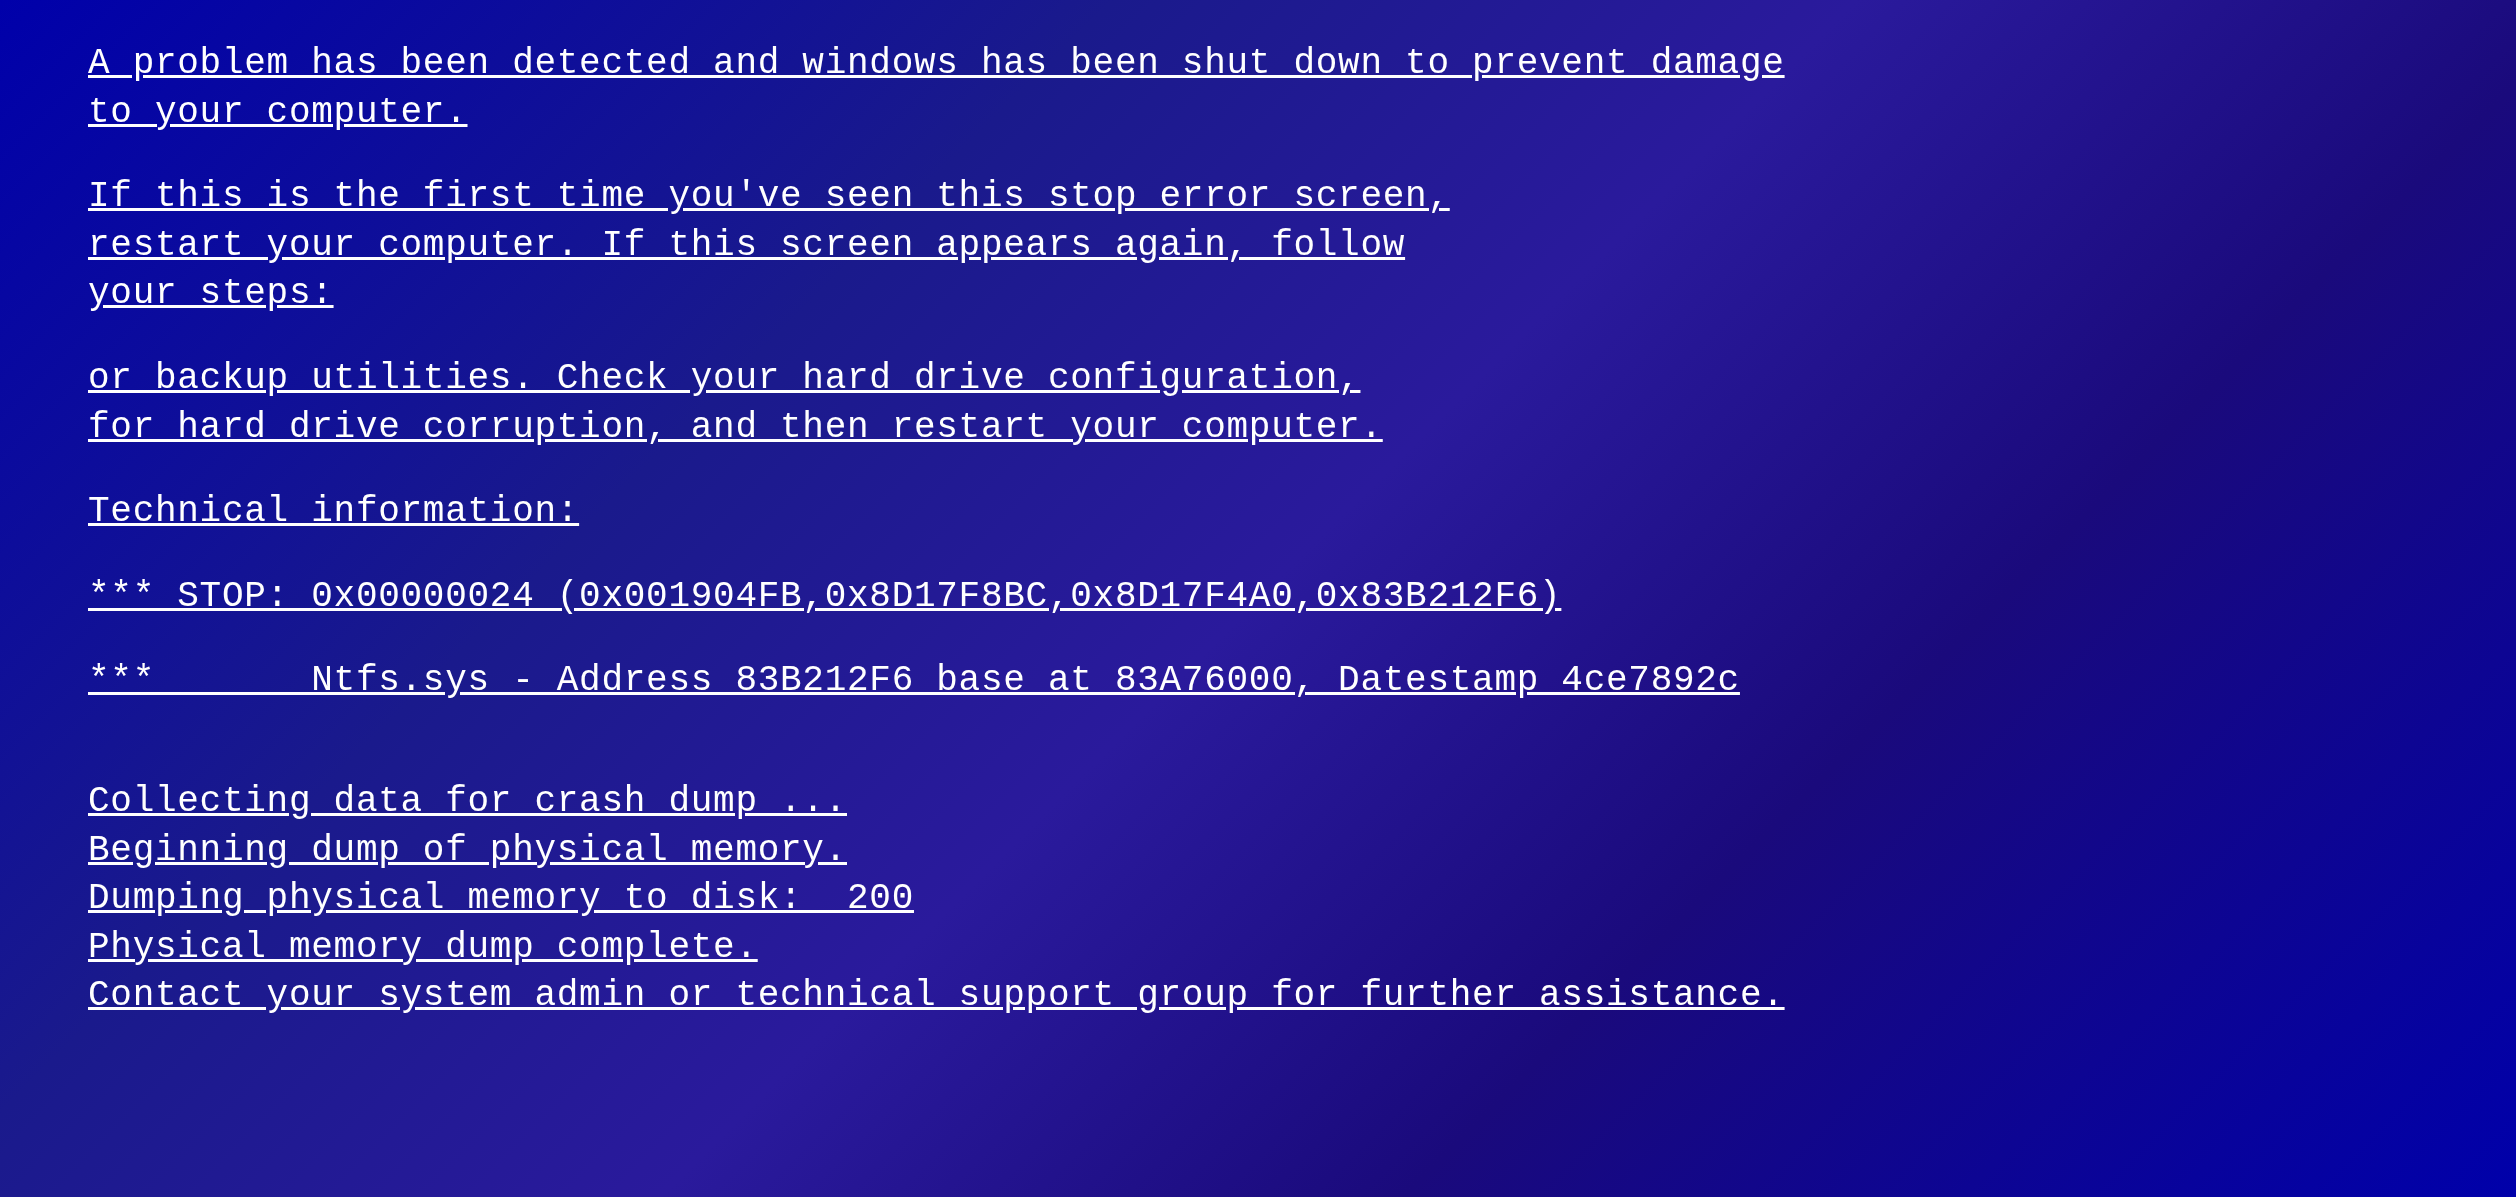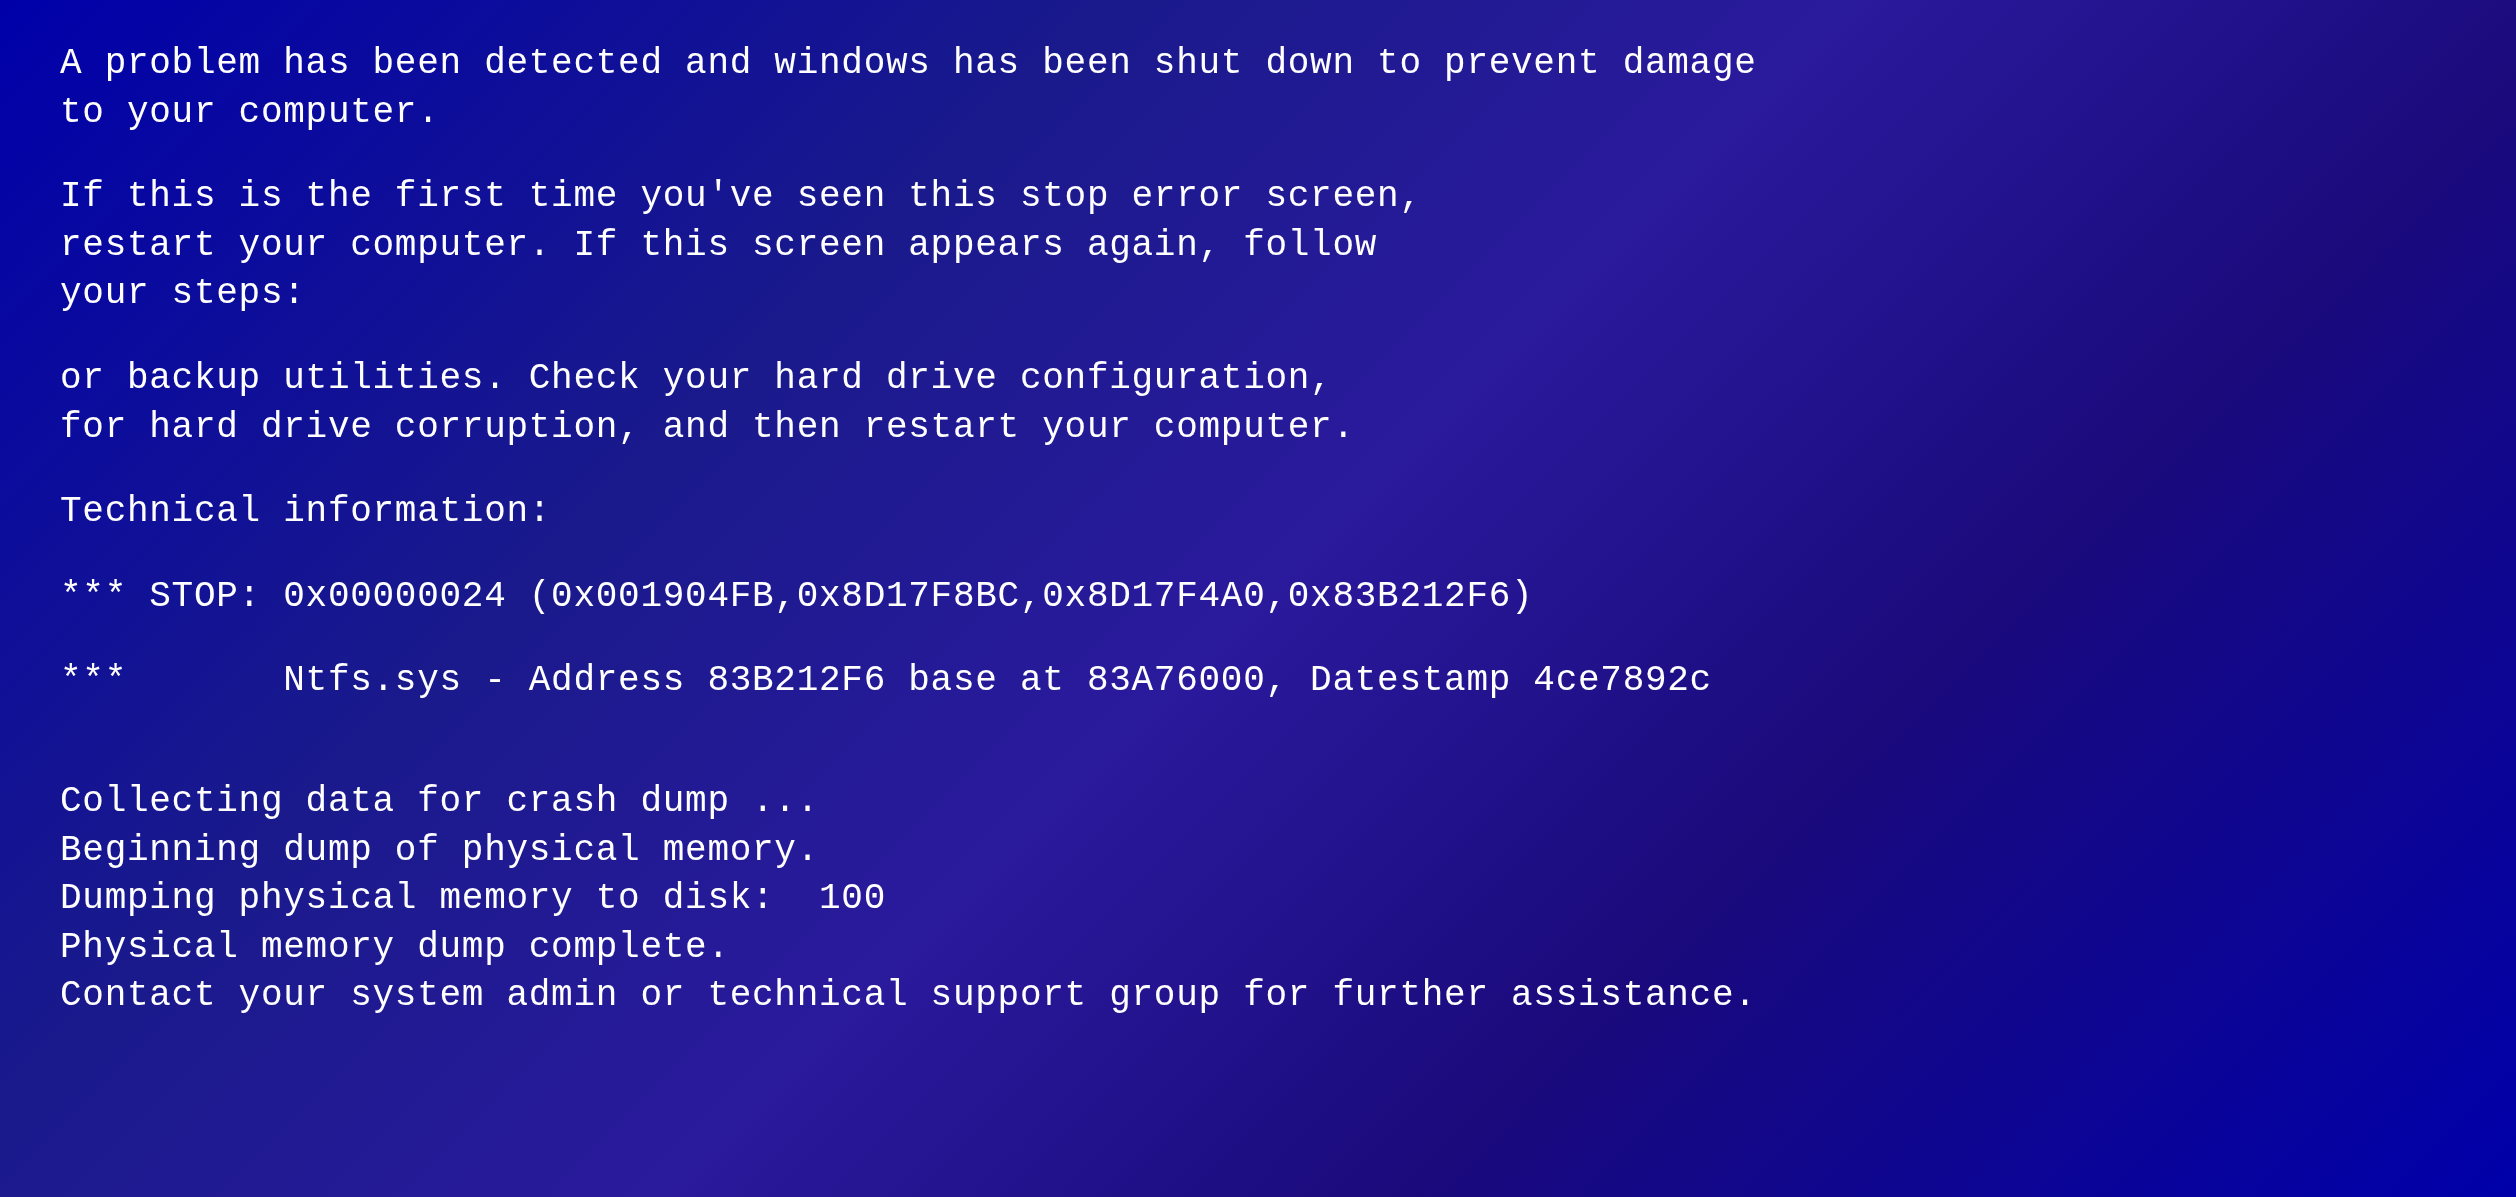--- a/index.html
+++ b/index.html
@@ -15,25 +15,26 @@
       display: flex;
       align-items: flex-start;
       justify-content: flex-start;
       overflow: hidden;
       font-family: 'Courier New', Courier, monospace;
     }
 
     .bsod-container {
       width: 100%;
       height: 100%;
-      padding: 40px 60px;
+      padding: 40px 88px;
       color: #ffffff;
       display: flex;
       flex-direction: column;
       gap: 0;
+      text-decoration: underline;
     }
 
     .bsod-line {
       font-size: 36px;
       line-height: 1.35;
       letter-spacing: 0.02em;
       white-space: pre-wrap;
       word-break: break-all;
       font-weight: normal;
     }
@@ -58,16 +59,16 @@
   <div class="bsod-spacer"></div>
   <div class="bsod-line">Technical information:</div>
   <div class="bsod-spacer"></div>
   <div class="bsod-line">*** STOP: 0x00000024 (0x001904FB,0x8D17F8BC,0x8D17F4A0,0x83B212F6)</div>
   <div class="bsod-spacer"></div>
   <div class="bsod-line">***       Ntfs.sys - Address 83B212F6 base at 83A76000, Datestamp 4ce7892c</div>
   <div class="bsod-spacer"></div>
   <div class="bsod-spacer"></div>
   <div class="bsod-line">Collecting data for crash dump ...</div>
   <div class="bsod-line">Beginning dump of physical memory.</div>
-  <div class="bsod-line">Dumping physical memory to disk:  100</div>
+  <div class="bsod-line">Dumping physical memory to disk:  200</div>
   <div class="bsod-line">Physical memory dump complete.</div>
   <div class="bsod-line">Contact your system admin or technical support group for further assistance.</div>
 </div>
 
 </body></html>

